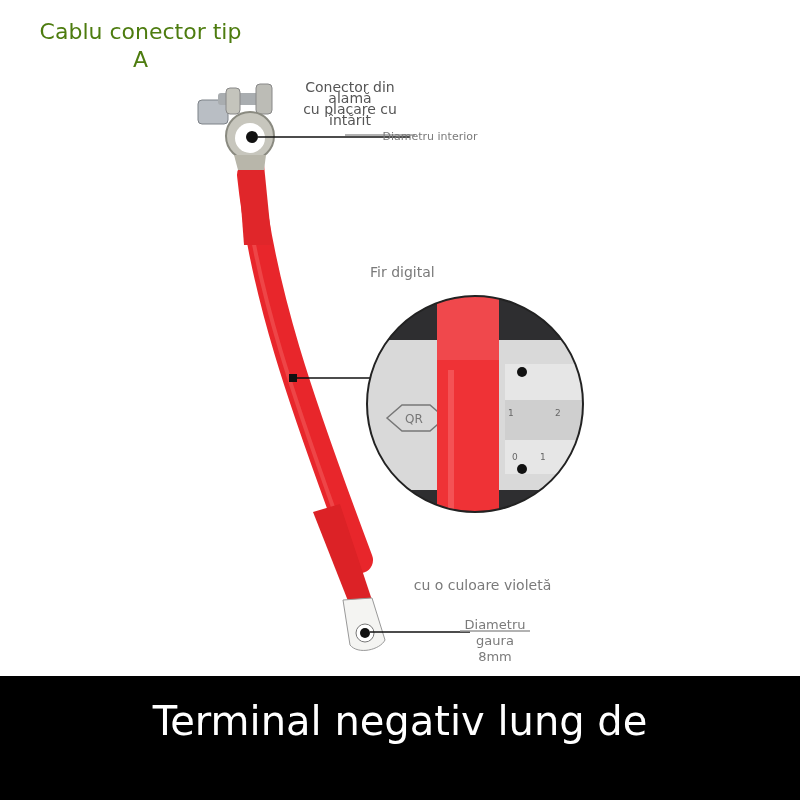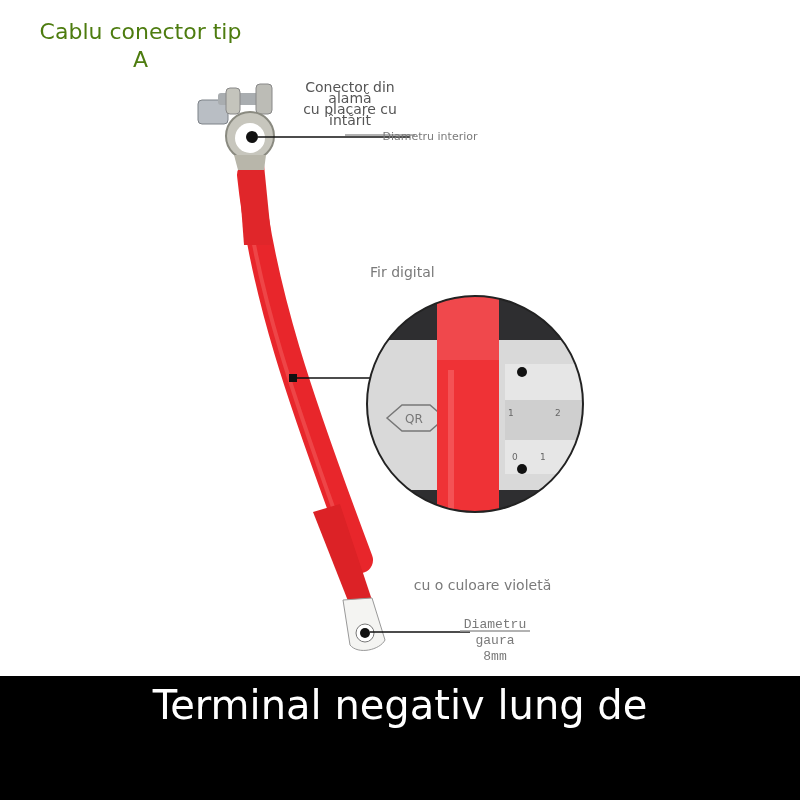--- a/index.html
+++ b/index.html
@@ -4,22 +4,22 @@
   <style>
     html, body { margin: 0; padding: 0; }
     body { width: 800px; height: 800px; position: relative; background: #ffffff; overflow: hidden; font-family: "DejaVu Sans", sans-serif; }
     .abs { position: absolute; }
     .title { left: 18px; top: 18px; width: 245px; text-align: center; color: #4d7c0f; font-size: 22px; line-height: 28px; font-family: "DejaVu Sans", sans-serif; }
     .small-note { left: 295px; top: 82px; width: 110px; text-align: center; color: #555; font-size: 14px; line-height: 11px; }
     .label-gray { color: #7a7a7a; text-align: center; }
     .inner-diam { left: 345px; top: 127px; width: 170px; font-size: 11px; line-height: 20px; }
     .fir { left: 330px; top: 263px; width: 110px; font-size: 14px; line-height: 18px; text-align: left; margin-left: 40px; }
     .copper { left: 380px; top: 576px; width: 205px; font-size: 14px; line-height: 19px; }
-    .hole { left: 455px; top: 617px; width: 80px; font-size: 13px; line-height: 16px; font-family: Liberation Mono, monospace; }
-    .banner { left: 0; top: 676px; width: 800px; height: 124px; background: #000; color: #fff; text-align: center; font-size: 40px; line-height: 50px; padding-top: 4px; box-sizing: border-box; }
+    .hole { left: 455px; top: 617px; width: 80px; font-size: 13px; line-height: 16px; }
+    .banner { left: 0; top: 676px; width: 800px; height: 124px; background: #000; color: #fff; text-align: center; font-size: 40px; line-height: 50px; padding-top: 20px; box-sizing: border-box; }
   </style>
 </head>
 <body>
 
 <div class="abs title">
   <div>Cablu conector tip</div>
   <div>A</div>
 </div>
 
 <svg class="abs" style="left:0;top:0" width="800" height="680">

